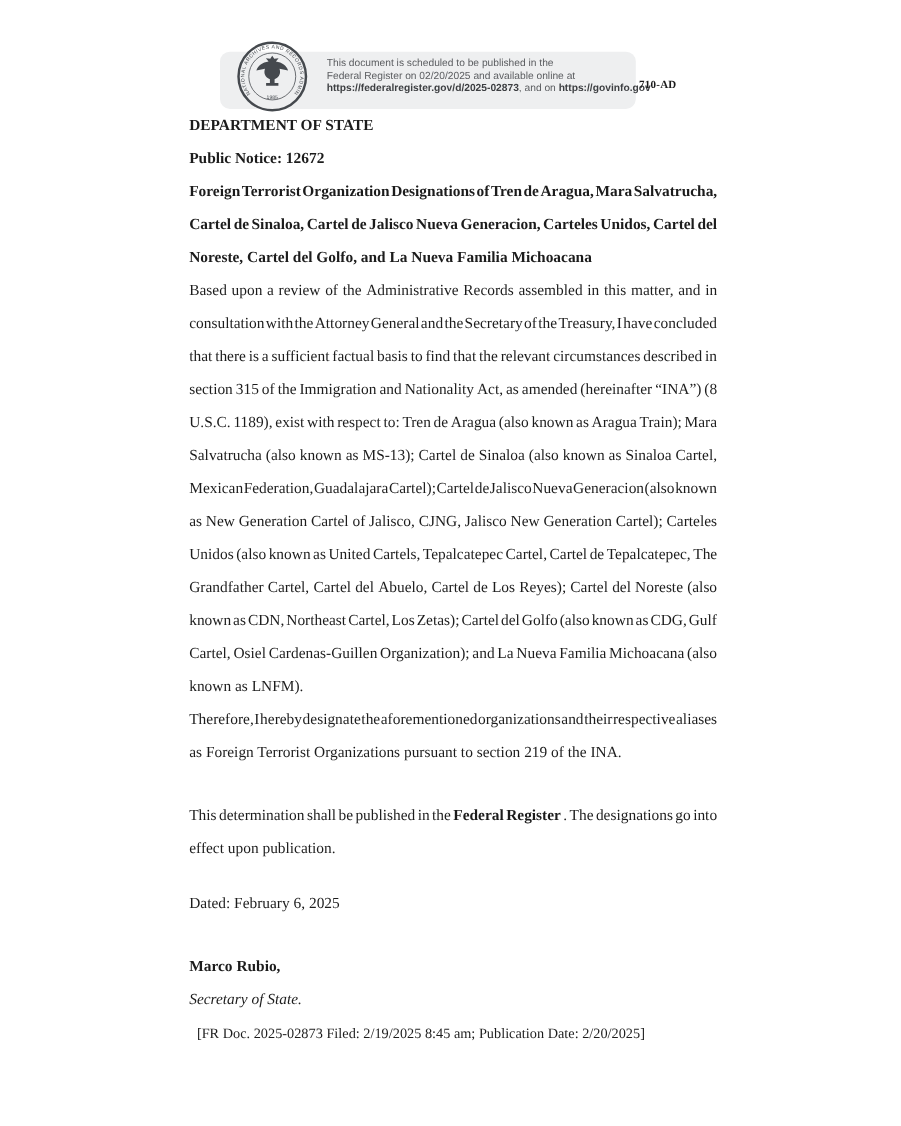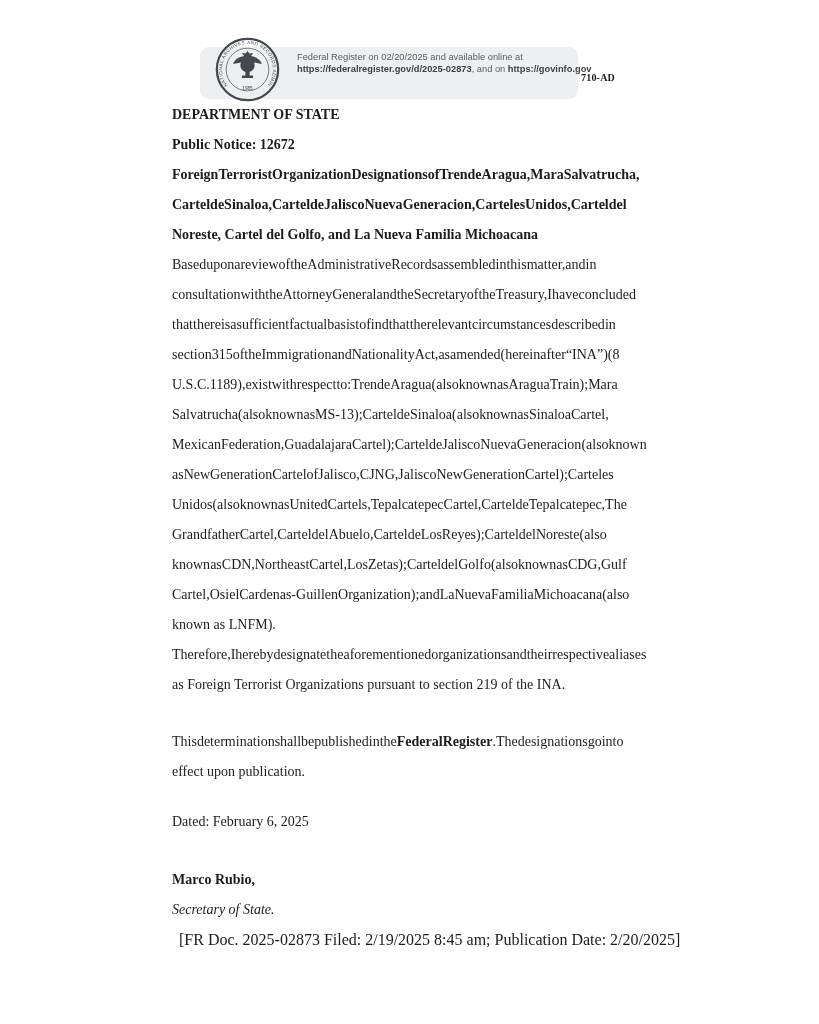--- a/index.html
+++ b/index.html
@@ -47,29 +47,29 @@
 
   
   .content {
     position: absolute;
     left: 172px; top: 100px;
     width: 480px;
     font-size: 14px;
     color: #1c1c1c;
   }
   .line { height: 30px; line-height: 30px; white-space: nowrap; }
-  .line.just { display: flex; }
+  .line.just { display: flex; justify-content: space-between; }
   .bold { font-weight: 700; }
   .italic { font-style: italic; font-family: Liberation Serif, serif; }
   .b { font-weight: 700; }
   .mt33 { }
   .mt27 { margin-top: 27px; }
   .mt20 { margin-top: 20px; }
   .mt28 { margin-top: 28px; }
-  .fr-line { padding-left: 7px; font-size: 16px; }
+  .fr-line { padding-left: 7px; font-size: 13px; }
 </style>
 </head>
 <body>
 
 <div class="page">
 
   <div class="banner-box"></div>
 
   <svg class="seal" viewBox="0 0 64 64" aria-hidden="true">
     <circle cx="32" cy="32" r="30.2" fill="none" stroke="#45494e" stroke-width="2.2"></circle>
@@ -78,20 +78,21 @@
       <path id="sealArc" d="M 12.5,47.5 A 25 25 0 1 1 51.5,47.5"></path>
     </defs>
     <text font-family="Liberation Sans, sans-serif" font-size="4.5" letter-spacing="0.45" fill="#45494e">
       <textPath href="#sealArc" startOffset="0">NATIONAL ARCHIVES AND RECORDS ADMINISTRATION</textPath>
     </text>
     <path fill="#45494e" d="M32 13.5 l1.8 2.7 3.9 -0.5 -2.4 2.9 c5.4 0.8 9.7 3.7 10.9 8.1 l-7.7 -1.6 c1.2 3.6 0.4 7.3 -4.4 9.3 l0 3.4 3.4 0 0 2.5 -11 0 0 -2.5 3.4 0 0 -3.4 c-4.8 -2 -5.6 -5.7 -4.4 -9.3 l-7.7 1.6 c1.2 -4.4 5.5 -7.3 10.9 -8.1 l-2.4 -2.9 3.9 0.5 z"></path>
     <text x="32" y="52.5" text-anchor="middle" font-family="Liberation Sans, sans-serif" font-size="4.6" fill="#45494e">1985</text>
   </svg>
 
   <div class="banner-note">
+      <div class="line"><span>This document is scheduled to be published in the</span></div>
       <div class="line"><span>Federal Register on 02/20/2025 and available online at</span></div>
       <div class="line"><span class="b">https://federalregister.gov/d/2025-02873</span><span>, and on </span><span class="b">https://govinfo.gov</span></div>
     </div>
 
   <div class="doc-code">710-AD</div>
 
   <div class="content">
     <div class="line bold">DEPARTMENT OF STATE</div>
     <div class="line bold">Public Notice: 12672</div>
     <div class="bold">

